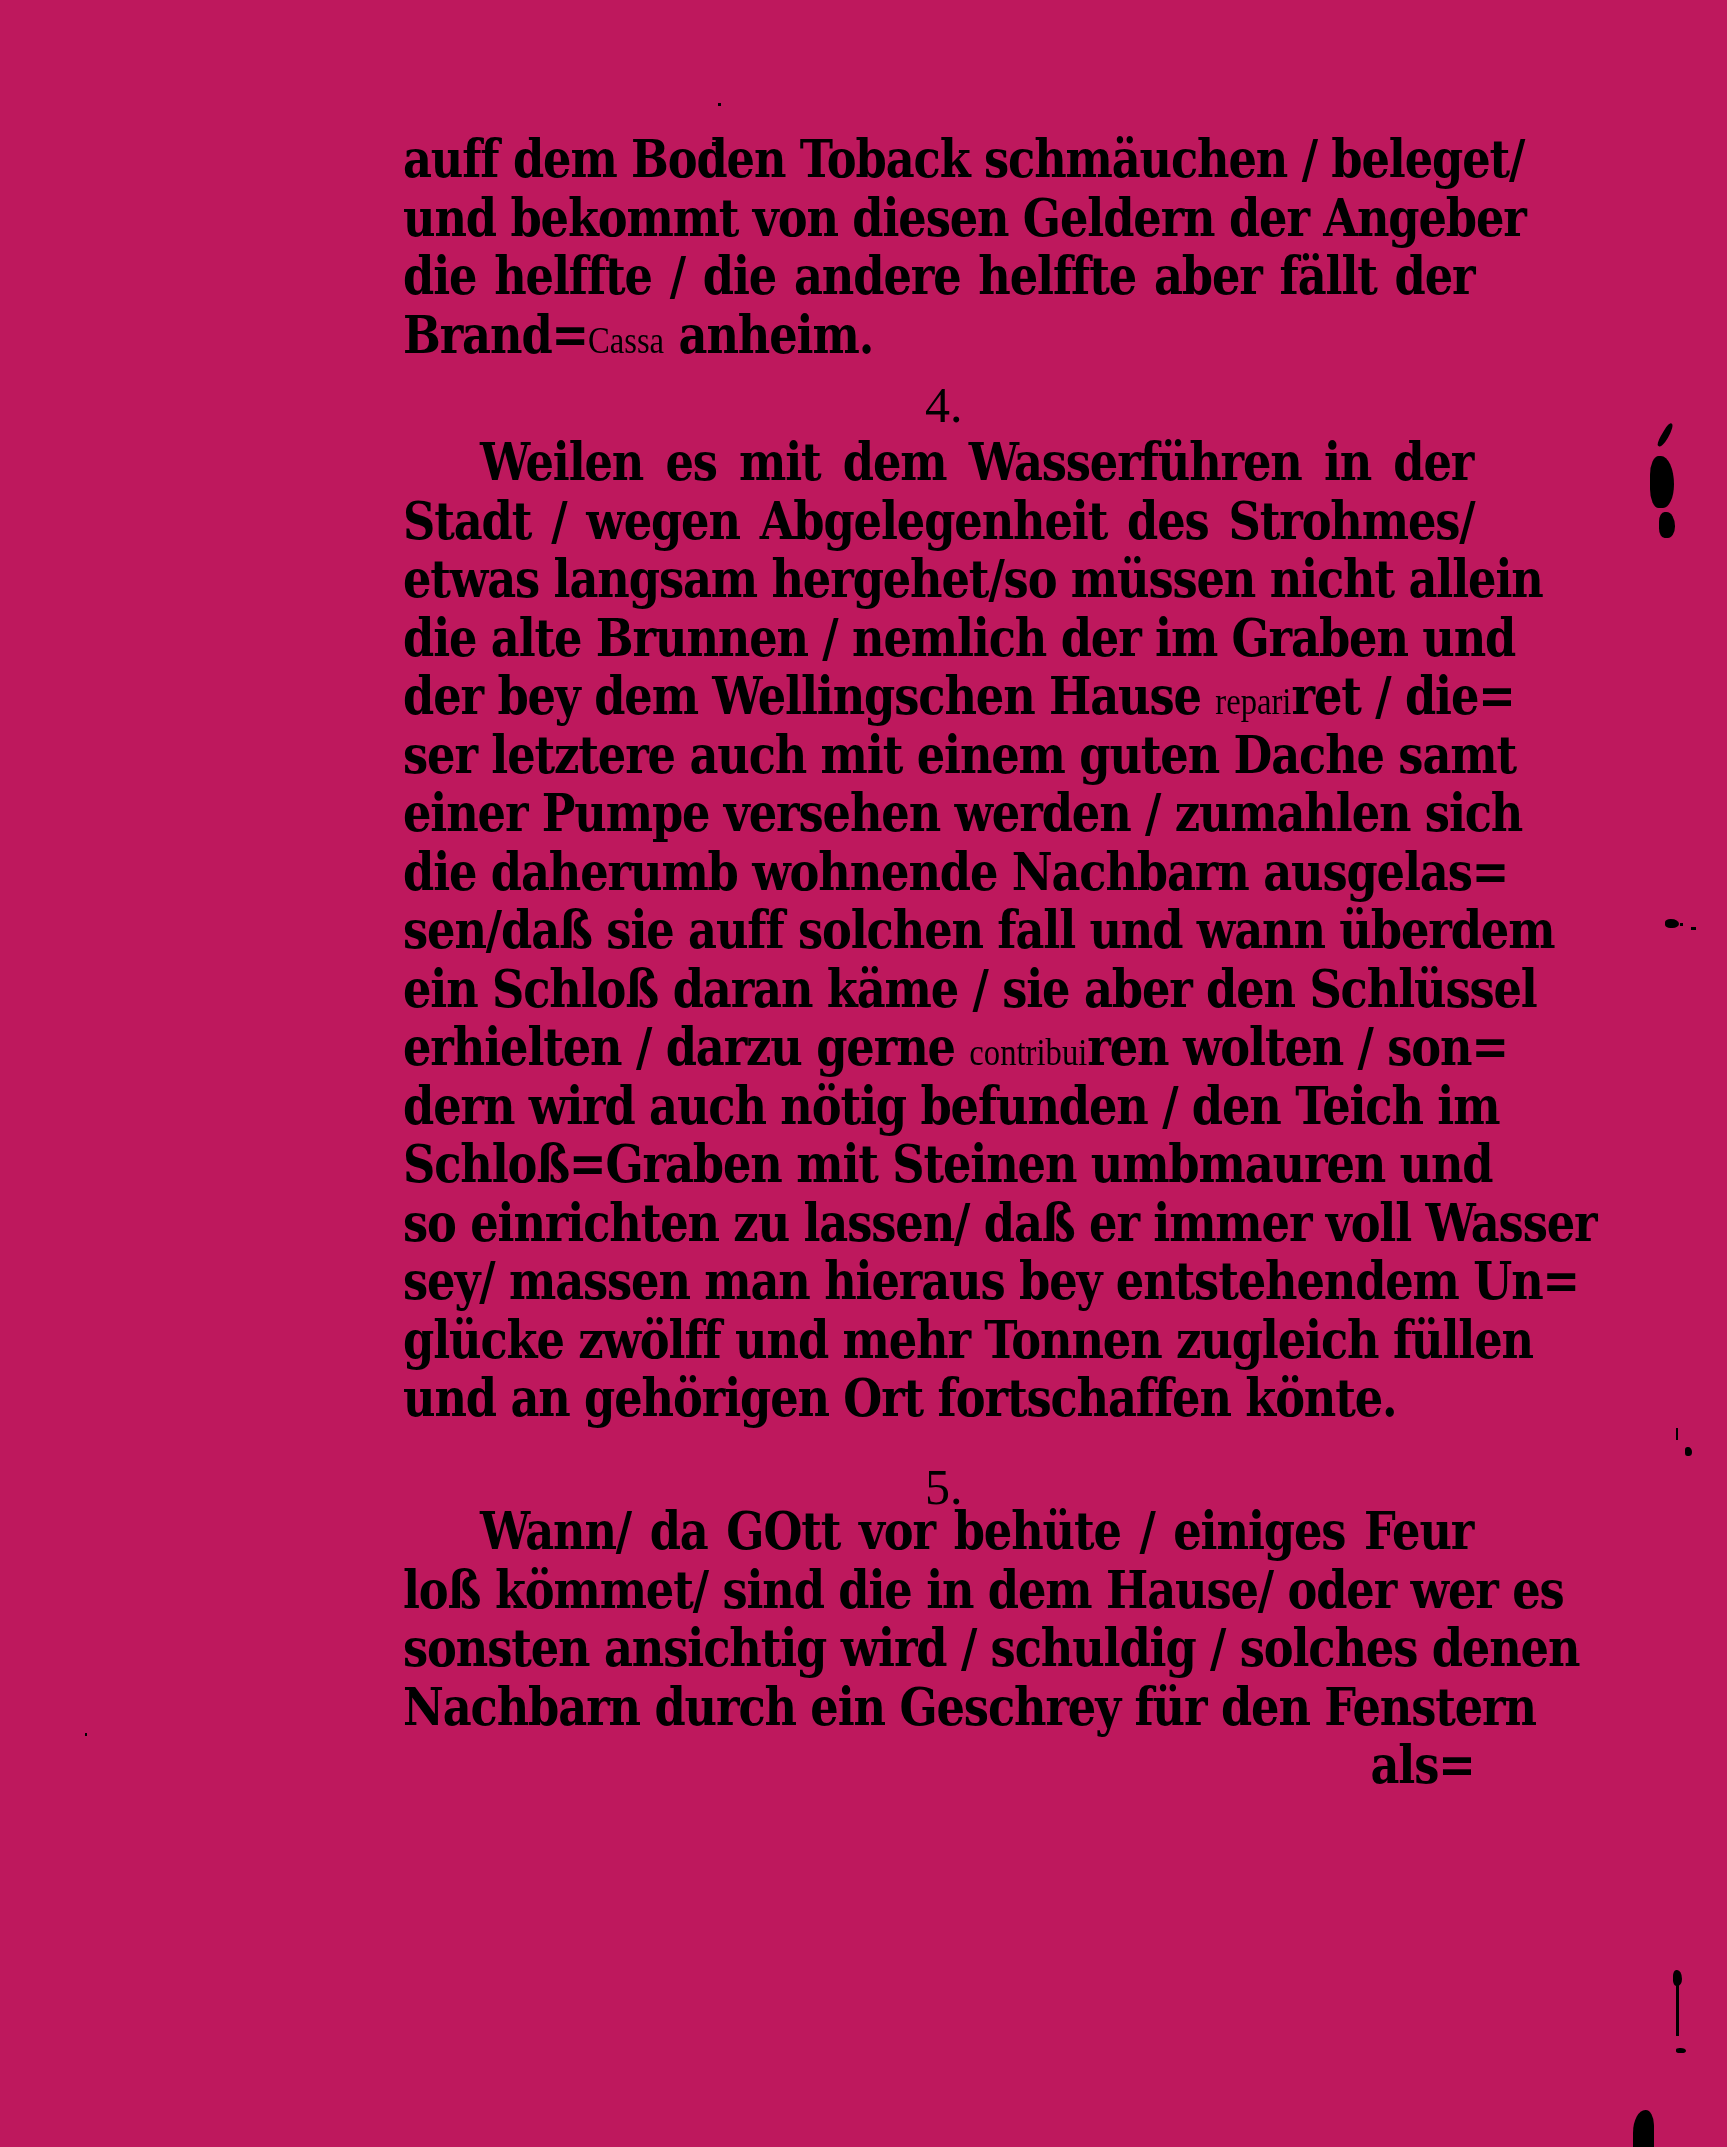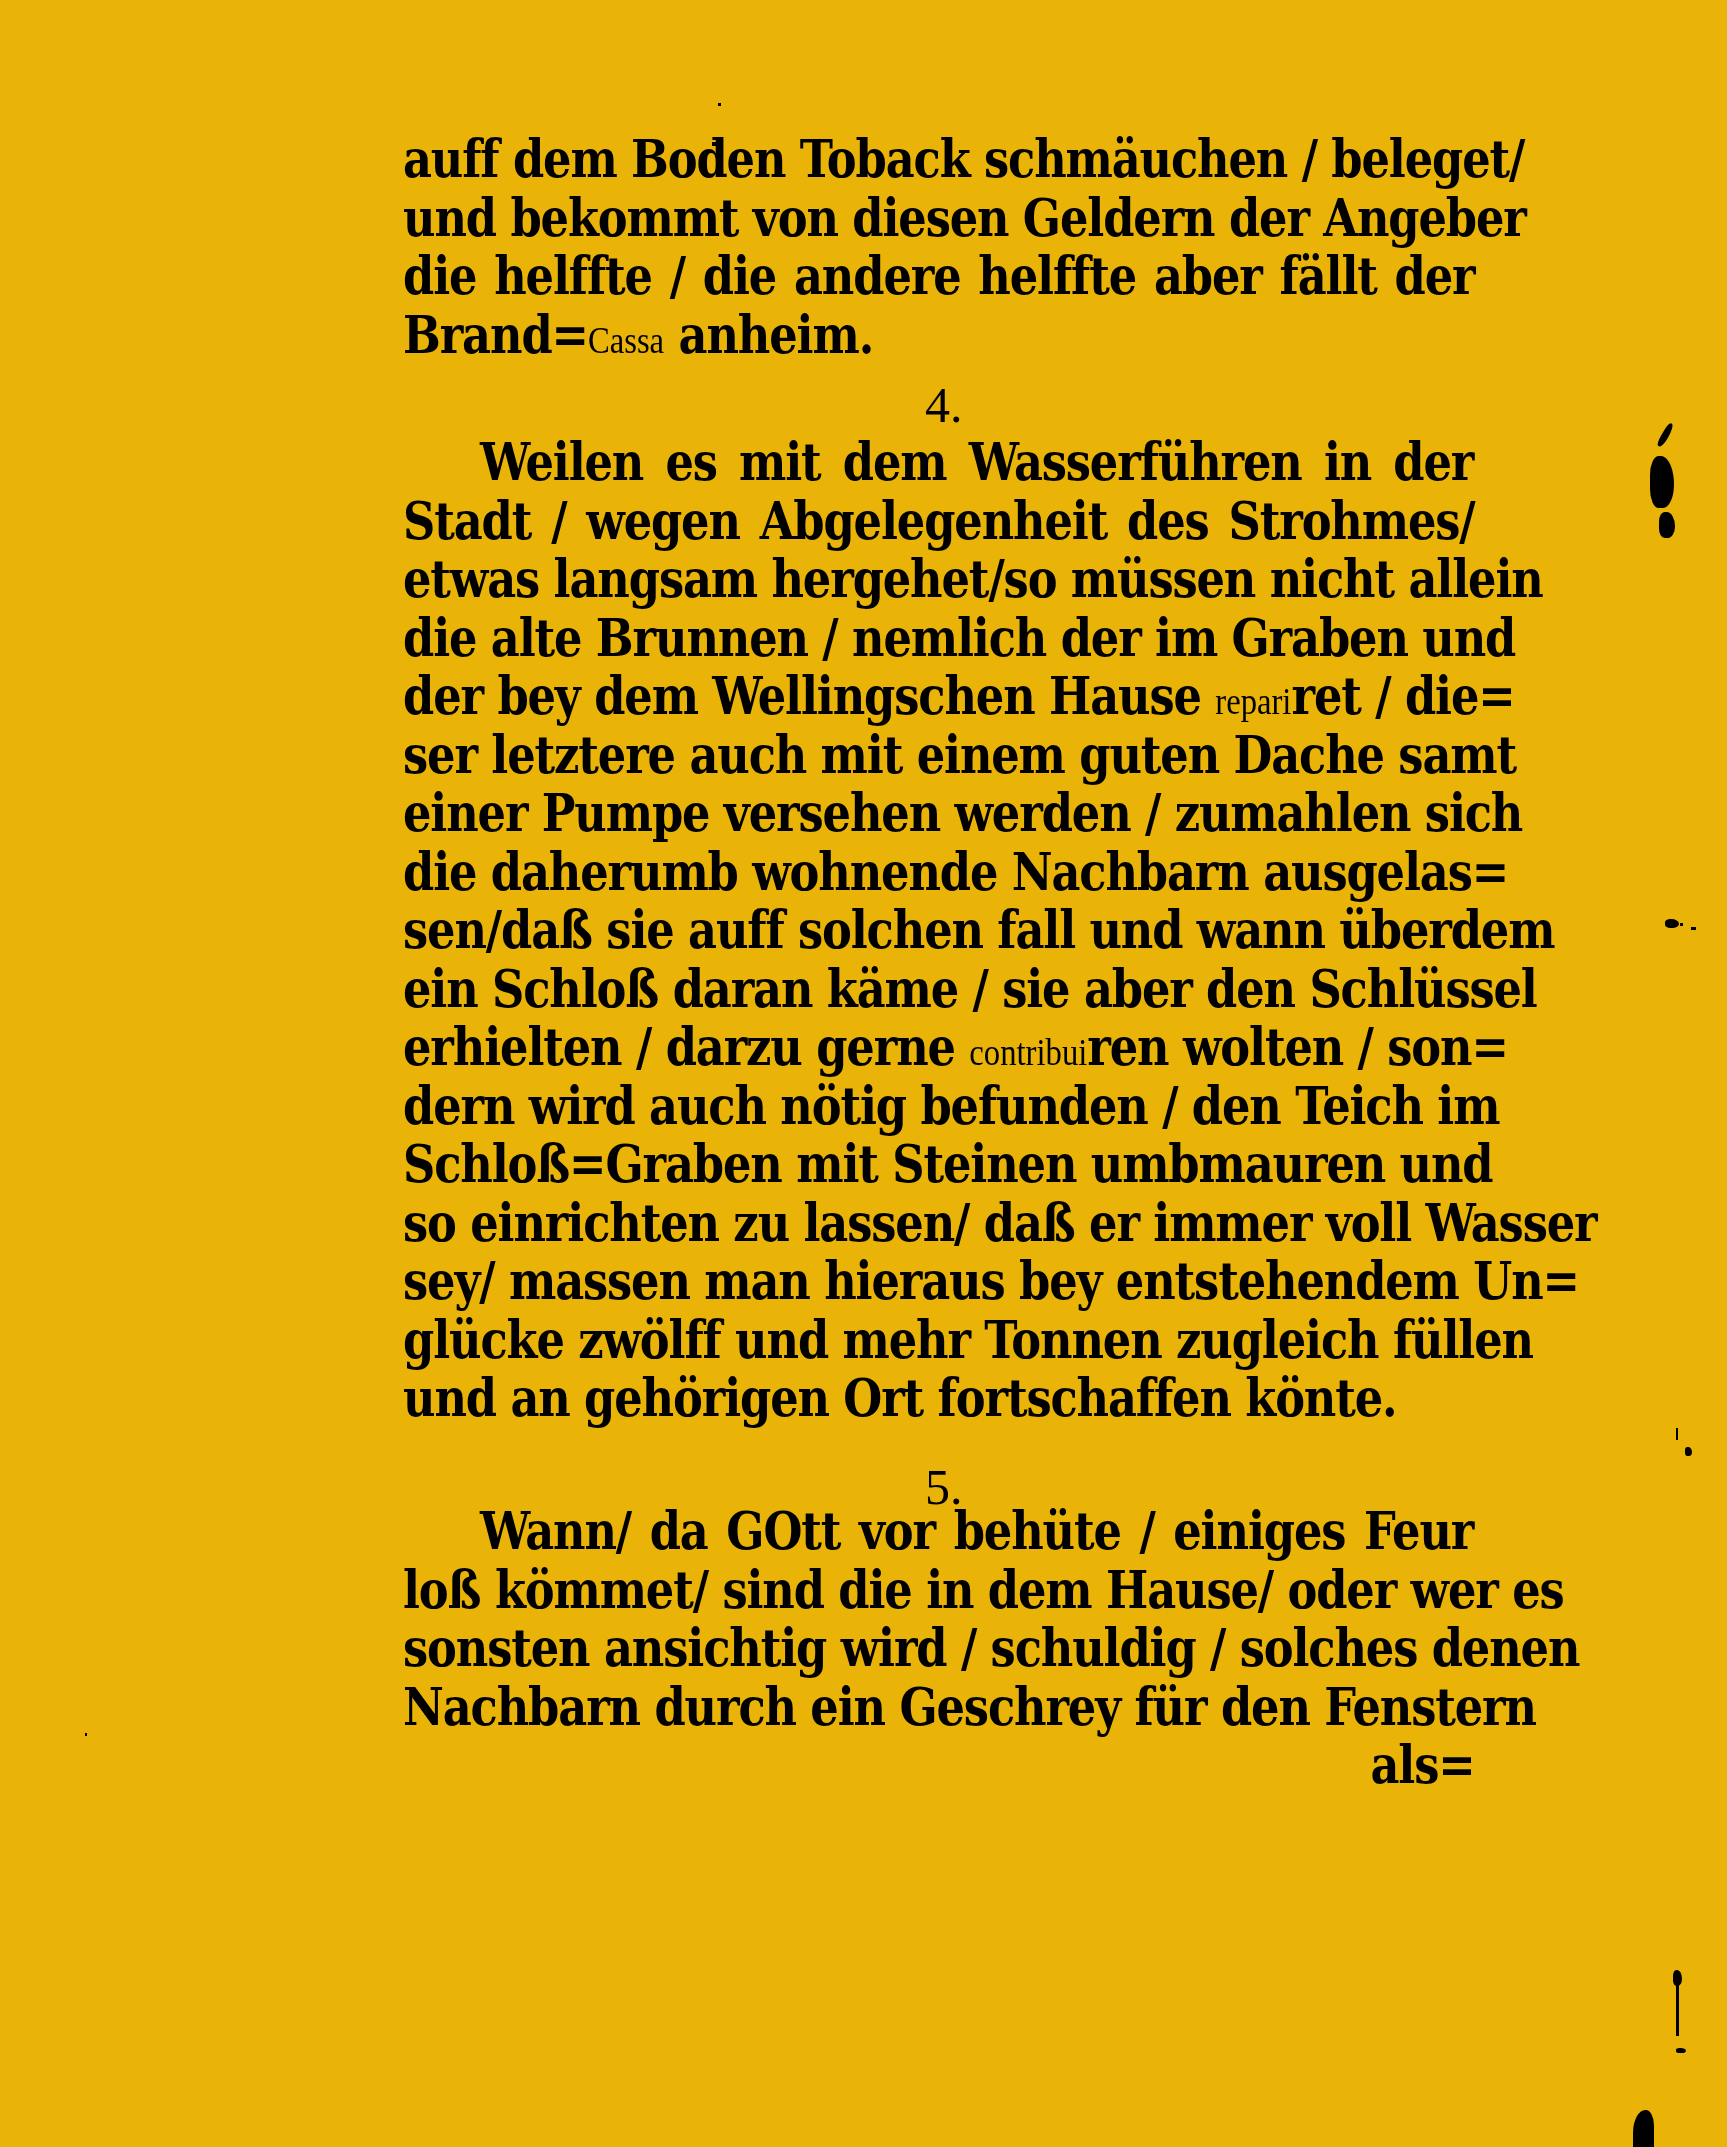--- a/index.html
+++ b/index.html
@@ -13,21 +13,21 @@
     position: relative;
     overflow: hidden;
     font-family: "DejaVu Serif", "Liberation Serif", serif;
     color: #000000;
   }
   .page {
     position: absolute;
     left: 0; top: 0;
     width: 1728px;
     height: 2148px;
-    background: #eab308;
+    background: #be185d;
   }
   .text-block {
     position: absolute;
     left: 403px;
     width: 1071px;
   }
   .line {
     position: absolute;
     left: 0;
     width: 1071px;

